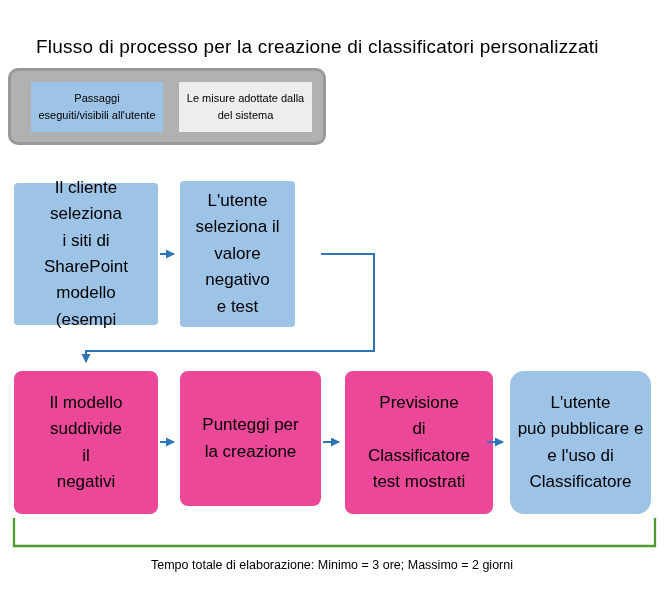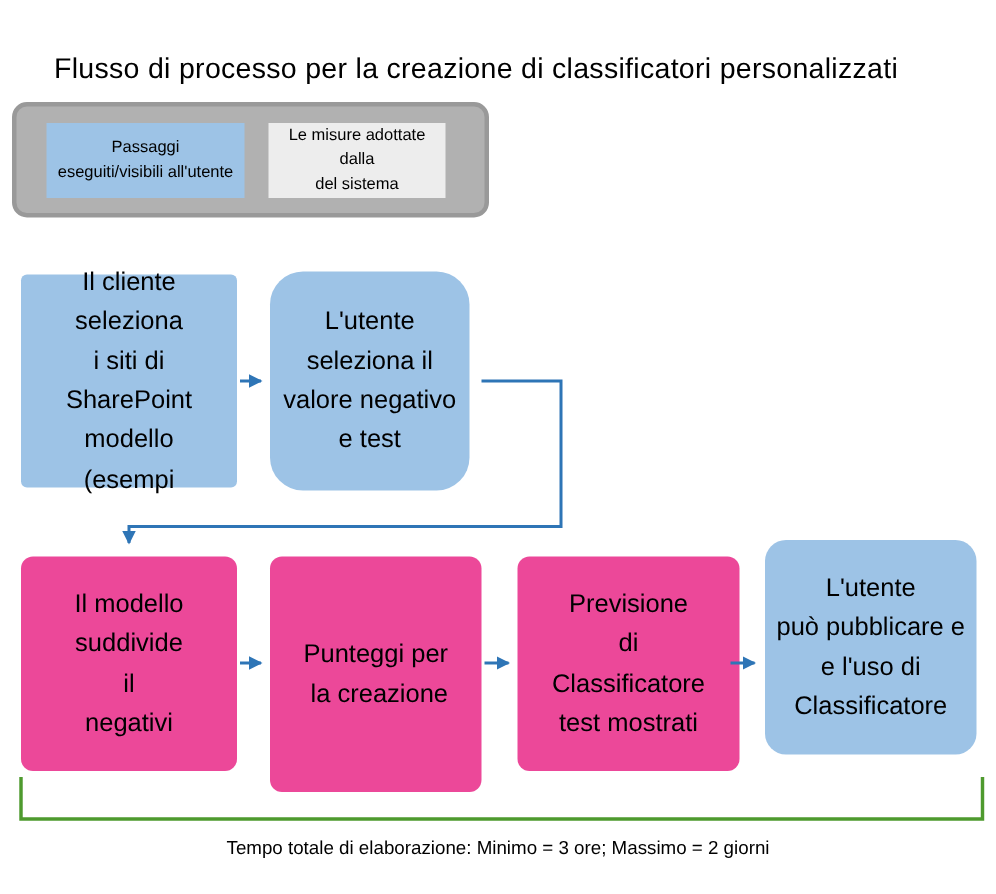--- a/index.html
+++ b/index.html
@@ -16,34 +16,34 @@
     background:#b1b1b1; border:3px solid #999999; border-radius:10px;
     box-sizing:border-box; display:flex; align-items:center; gap:16px;
     padding-left:20px;
   }
   .legend-box {
     height:50px; display:flex; align-items:center; justify-content:center;
     text-align:center; font-size:11px; line-height:1.5; white-space:pre-line;
     box-sizing:border-box; padding:0 6px;
   }
   .legend-box.user { width:132px; background:#9DC3E6; }
-  .legend-box.system { width:118px; background:#EDEDED; }
+  .legend-box.system { width:133px; background:#EDEDED; }
   .node {
     position:absolute; display:flex; align-items:center; justify-content:center;
     text-align:center; font-size:17px; line-height:1.55; white-space:pre-line;
     box-sizing:border-box; padding:6px;
   }
   .node.user { background:#9DC3E6; }
   .node.system { background:#ec4899; }
   .n-r1b1 { left:14px;  top:183px; width:144px; height:142px; border-radius:4px; }
-  .n-r1b2 { left:180px; top:181px; width:133px; height:146px; border-radius:22px; }
+  .n-r1b2 { left:180px; top:181px; width:115px; height:146px; border-radius:4px; }
   .n-r2b1 { left:14px;  top:371px; width:144px; height:143px; border-radius:8px; }
-  .n-r2b2 { left:180px; top:371px; width:141px; height:157px; border-radius:8px;text-align:right; }
+  .n-r2b2 { left:180px; top:371px; width:141px; height:135px; border-radius:8px; }
   .n-r2b3 { left:345px; top:371px; width:148px; height:143px; border-radius:8px; }
-  .n-r2b4 { left:510px; top:360px; width:141px; height:143px; border-radius:14px; }
+  .n-r2b4 { left:510px; top:371px; width:141px; height:143px; border-radius:14px; }
   .overlay { position:absolute; left:0; top:0; pointer-events:none; }
   .footer-text {
     position:absolute; left:0; top:558px; width:664px; text-align:center;
     font-size:12.5px;
   }
 </style>
 </head>
 <body>
 
 <div class="canvas">

